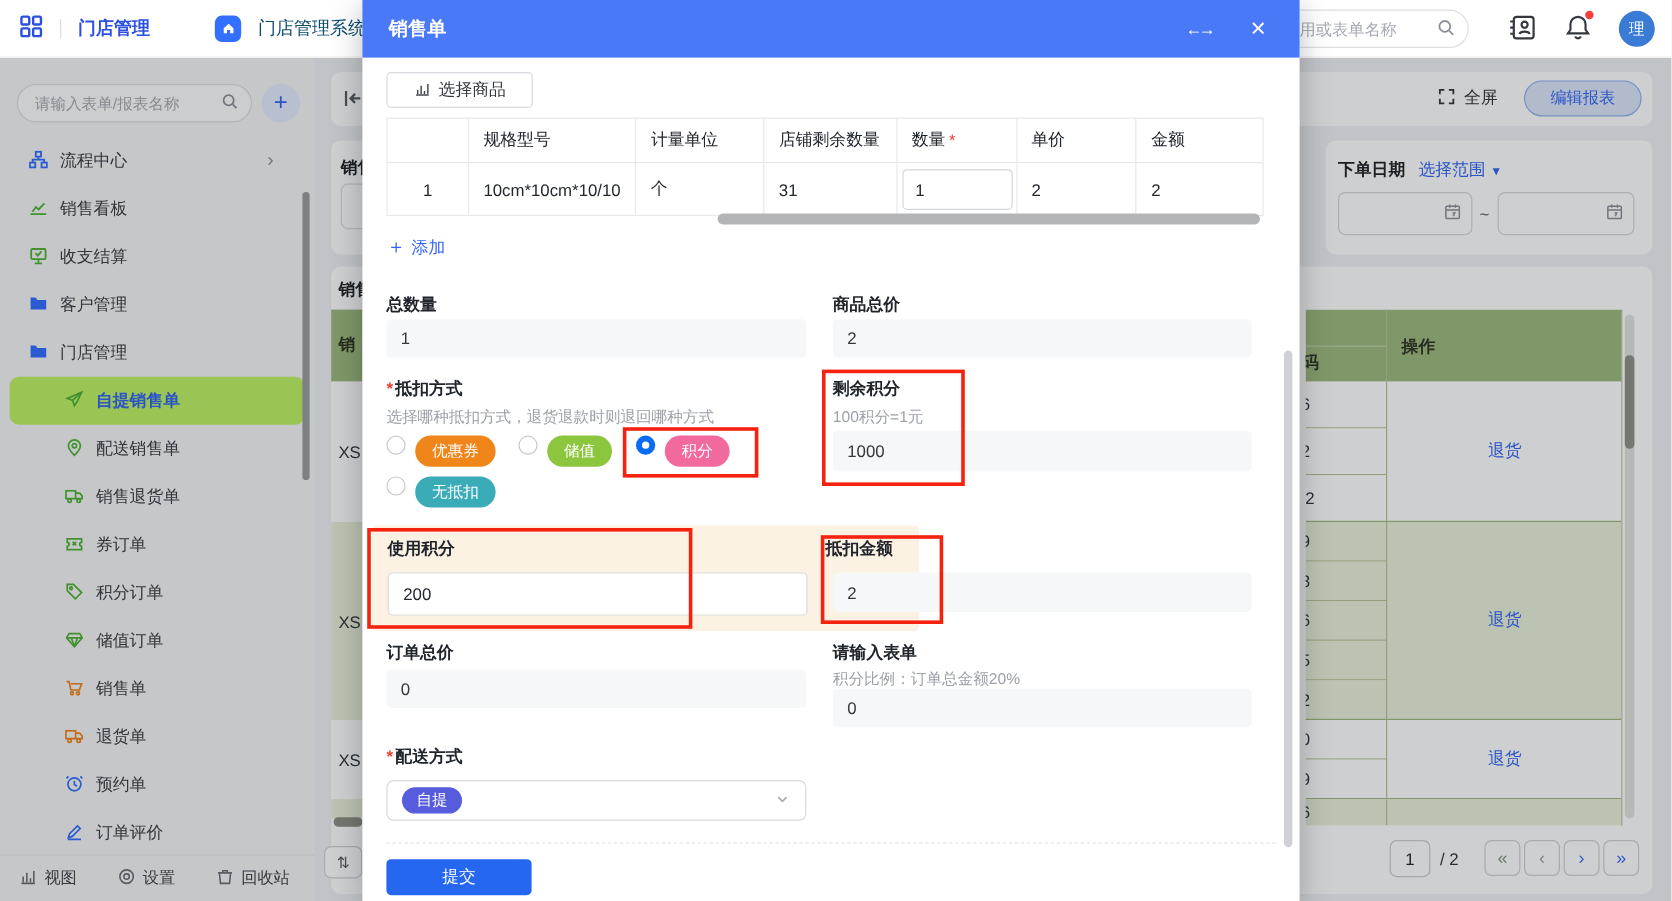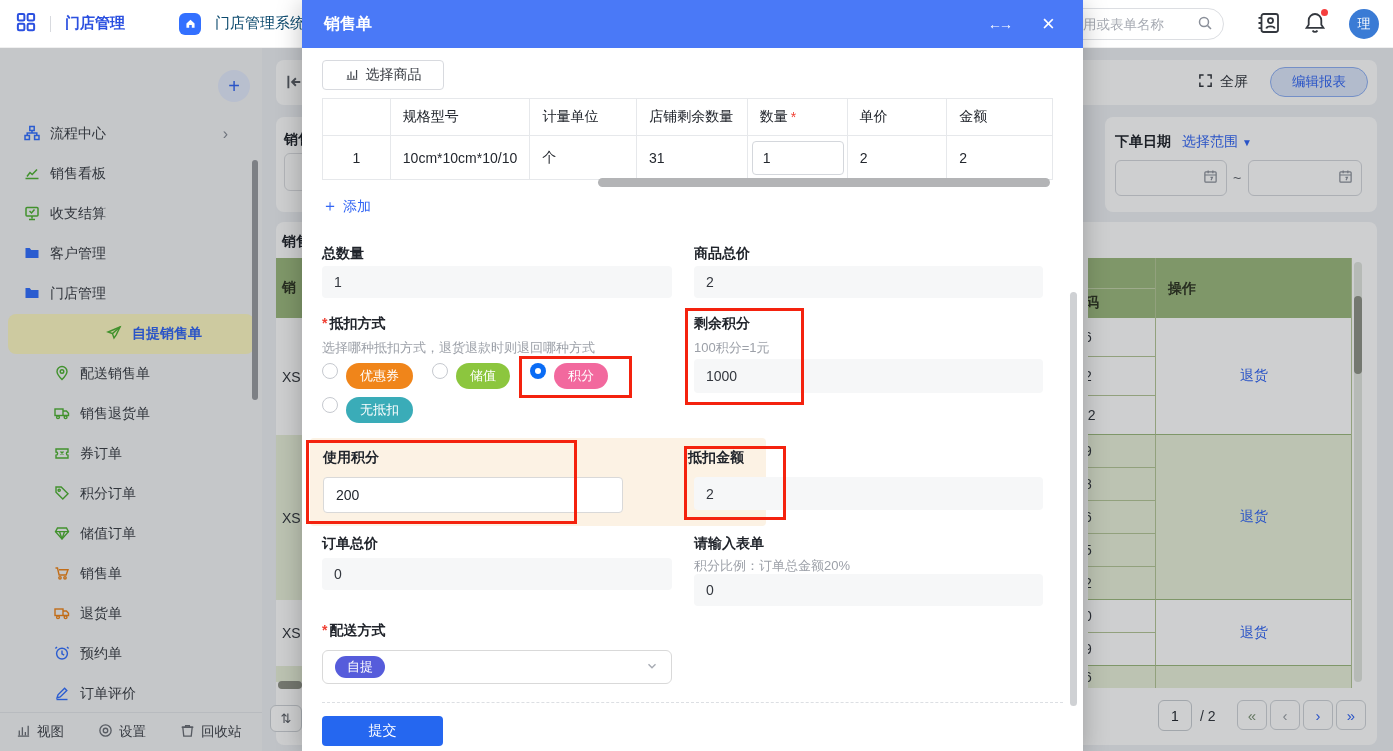--- a/index.html
+++ b/index.html
@@ -23,21 +23,21 @@
   .bell-dot { position:absolute; right:-1px; top:-2px; width:7px; height:7px; border-radius:50%; background:#f53f3f; }
 
   
   .sidebar { position:absolute; left:0; top:48px; width:262px; height:703px; background:#f4f5f7; z-index:1; }
   .sb-search { position:absolute; left:14px; top:22px; width:196px; height:32px; border:1px solid #dcdee2; border-radius:16px; background:#fdfdfd; display:flex; align-items:center; padding:0 10px 0 14px; }
   .sb-search input { border:none; outline:none; flex:1; font-size:13px; background:transparent; color:#23272e; min-width:0; font-family:inherit; }
   .sb-search input::placeholder { color:#a7abb3; }
   .sb-plus { position:absolute; left:218px; top:22px; width:32px; height:32px; border-radius:50%; background:#e4ebfd; color:#3366f4; font-size:20px; display:flex; align-items:center; justify-content:center; }
   .sb-item { position:absolute; left:8px; width:246px; height:40px; display:flex; align-items:center; gap:10px; padding-left:16px; color:#3c4047; }
   .sb-item.sub { padding-left:46px; }
-  .sb-item.selected { background:#fef9c3; border-radius:8px; color:#3366f4; font-weight:700;justify-content:center; }
+  .sb-item.selected { background:#bef264; border-radius:8px; color:#3366f4; font-weight:700; }
   .sb-chev { position:absolute; right:26px; color:#8a8f99; font-size:16px; }
   .sb-scroll { position:absolute; left:252px; top:112px; width:6px; height:240px; border-radius:3px; background:#9a9da2; }
   .sb-footer { position:absolute; left:0; bottom:0; width:262px; height:39px; border-top:1px solid #e4e6ea; display:flex; align-items:center; gap:34px; padding-left:16px; color:#43474e; font-size:13.5px; background:#f4f5f7; }
   .sb-footer .f-item { display:flex; align-items:center; gap:6px; }
 
   .ic { flex:none; display:inline-block; }
   .c-blue { color:#3370ff; } .c-green { color:#4fb233; } .c-orange { color:#f08519; } .c-gray { color:#6b6f76; }
 
   
   .card { position:absolute; background:#fff; border-radius:8px; z-index:1; }
@@ -82,21 +82,21 @@
   .fld-helper { position:absolute; font-size:13px; color:#9ca0a8; }
   .fld-input { position:absolute; height:32px; background:#f6f7f8; border-radius:4px; display:flex; align-items:center; padding-left:12px; font-size:14px; color:#33373e; }
   .req { color:#f04134; margin-right:2px; }
   .req-after { color:#f04134; margin-left:3px; }
   .radio { width:16px; height:16px; border-radius:50%; border:1px solid #c6c9cf; background:#fff; flex:none; }
   .radio.on { border:none; background:#0a6cf5; position:relative; }
   .radio.on::after { content:""; position:absolute; left:5px; top:5px; width:6px; height:6px; border-radius:50%; background:#fff; }
   .pill { height:26px; border-radius:13px; color:#fff; font-size:13px; display:flex; align-items:center; justify-content:center; padding:0 14px; }
   .radio-opt { position:absolute; display:flex; gap:8px; }
   .cream { position:absolute; left:8px; top:438px; width:456px; height:88px; background:#fcf2e4; border-radius:4px; }
-  .use-input { position:absolute; left:21px; top:477px; width:300px; height:36px; border:1px solid #d9d9d9; border-radius:4px; background:#fff; padding-left:12px; font-size:14px; color:#23272e; font-family:inherit; outline:none; }
+  .use-input { position:absolute; left:21px; top:477px; width:350px; height:36px; border:1px solid #d9d9d9; border-radius:4px; background:#fff; padding-left:12px; font-size:14px; color:#23272e; font-family:inherit; outline:none; }
   .delivery-select { position:absolute; left:20px; top:650px; width:350px; height:34px; border:1px solid #d9d9d9; border-radius:6px; display:flex; align-items:center; padding-left:12px; }
   .delivery-tag { height:22px; border-radius:11px; background:#565cdb; color:#fff; font-size:13px; display:flex; align-items:center; padding:0 12px; }
   .dashed-div { position:absolute; left:20px; top:702px; width:741px; border-top:1px dashed #dcdfe3; }
   .submit-btn { position:absolute; left:20px; top:716px; width:121px; height:30px; background:#2567f0; border-radius:4px; color:#fff; font-size:14px; display:flex; align-items:center; justify-content:center; }
   .m-scroll { position:absolute; left:768px; top:292px; width:7px; height:414px; background:#cfd1d4; border-radius:4px; }
 
   
   .anno { position:absolute; border:3px solid #f4220e; z-index:30; }
 </style>
 </head>
@@ -145,20 +145,29 @@
         <path d="M8 2a4.2 4.2 0 014.2 4.2v3l1.4 2H2.4l1.4-2v-3A4.2 4.2 0 018 2z"></path>
           <path d="M6.4 13a1.8 1.8 0 003.2 0"></path>
       </svg>
       <span class="bell-dot"></span>
     </span>
     <span class="avatar">理</span>
   </div>
 </div>
 
 <div class="sidebar">
+  <div class="sb-search">
+    <input placeholder="请输入表单/报表名称" style="">
+    <span class="ic">
+      <svg width="15" height="15" viewBox="0 0 16 16" fill="none" stroke="#8a8f99" stroke-width="1.5">
+          <circle cx="7" cy="7" r="4.5"></circle>
+          <path d="M10.6 10.6L14 14"></path>
+        </svg>
+    </span>
+  </div>
   <div class="sb-plus">+</div>
 
   <div class="sb-item" style="top:66px">
     <span class="ic c-blue"><svg width="16" height="16" viewBox="0 0 16 16" fill="none" stroke="currentColor" stroke-width="1.5">
           <rect x="5.8" y="1.5" width="4.4" height="4"></rect>
           <rect x="1" y="10.5" width="4.4" height="4"></rect>
           <rect x="10.6" y="10.5" width="4.4" height="4"></rect>
           <path d="M8 5.5V8M3.2 10.5V8h9.6v2.5"></path>
         </svg></span>
     <span>流程中心</span>

